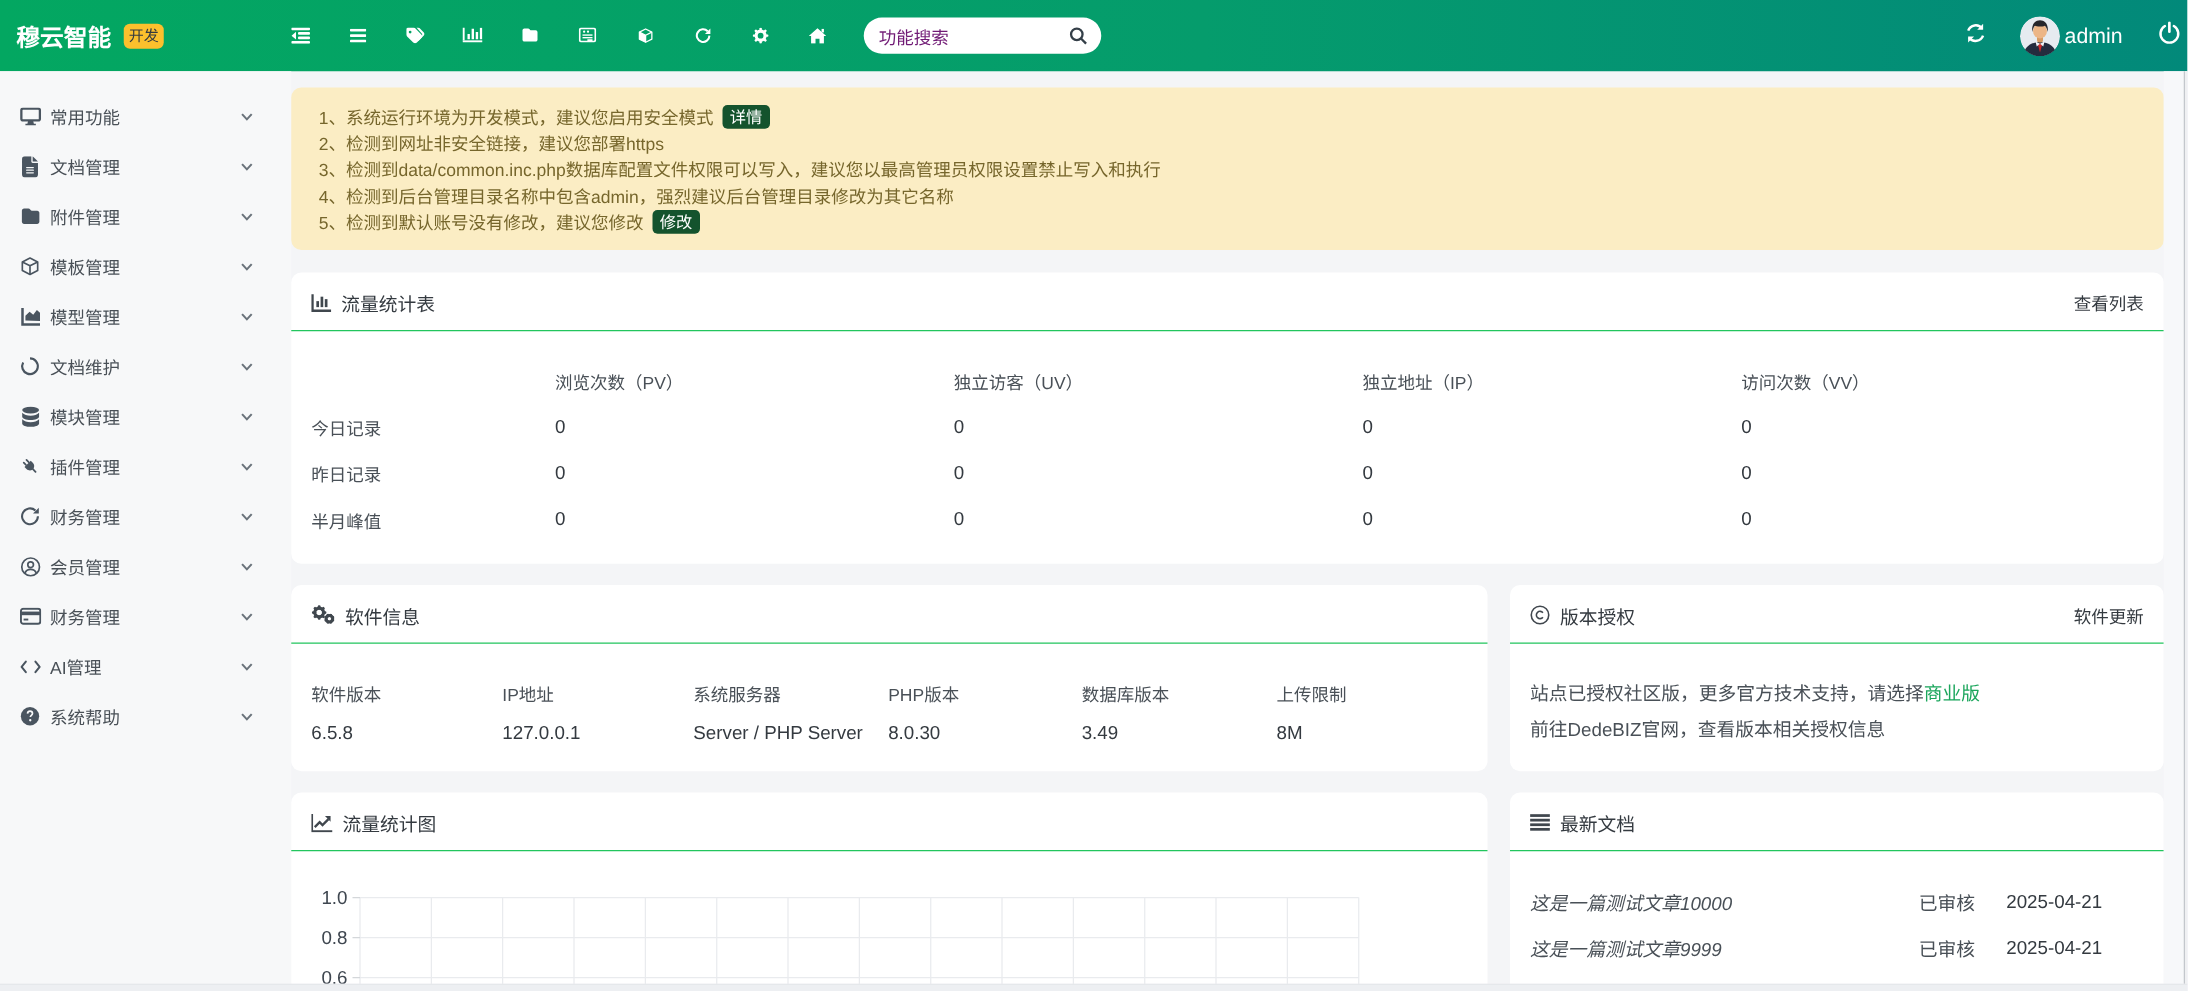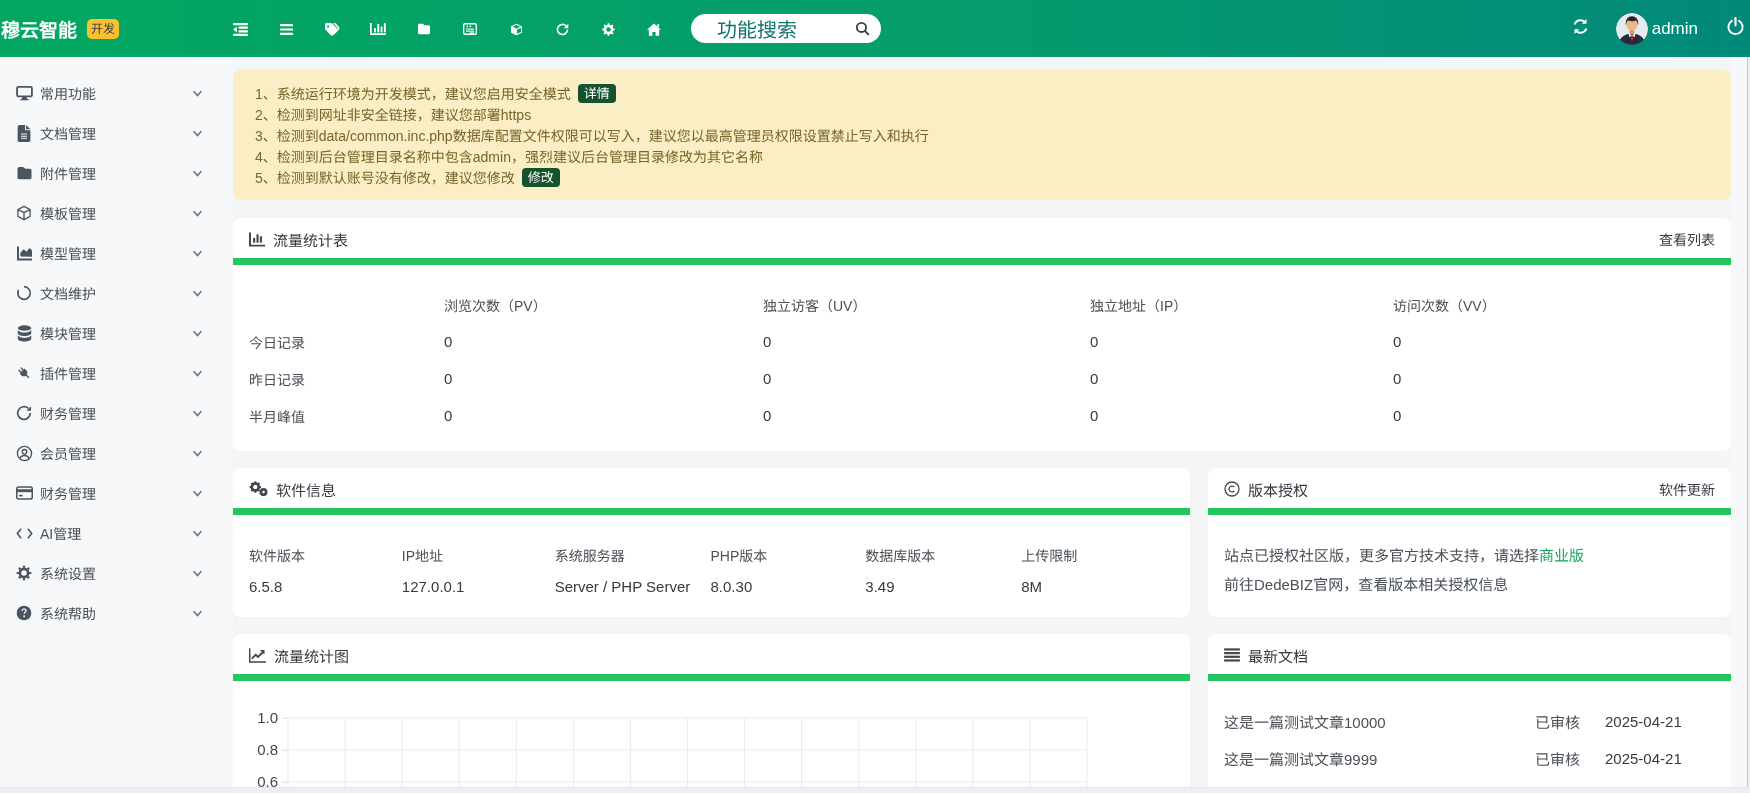--- a/index.html
+++ b/index.html
@@ -3,43 +3,43 @@
 <meta charset="utf-8">
 <title>穆云智能</title>
 <style>
 *{margin:0;padding:0;box-sizing:border-box;}
 html,body{width:1750px;height:793px;overflow:hidden;}
 body{font-family:"Liberation Sans",sans-serif;background:#f4f5f7;position:relative;color:#495057;}
 
 .topbar{position:absolute;left:0;top:0;width:1750px;height:57px;
   background:linear-gradient(90deg,#03a761 0%,#059c6c 55%,#02897a 100%);
   display:flex;align-items:center;color:#fff;}
-.logo{font-size:19px;font-weight:bold;color:#fff;margin-left:1px;letter-spacing:0;text-align:center;}
+.logo{font-size:19px;font-weight:bold;color:#fff;margin-left:13px;letter-spacing:0;text-align:center;}
 .devbadge{display:inline-block;background:#fbc02d;color:#343a40;font-size:12px;line-height:20px;
   padding:0 4px;border-radius:5px;margin-left:10px;font-weight:normal;}
 .navicons{position:absolute;left:217px;top:0;height:57px;display:flex;align-items:center;}
 .navicons .ni{width:46px;text-align:center;}
 .navicons svg{vertical-align:middle;}
 .searchbox{position:absolute;left:691px;top:14px;width:190px;height:29px;background:#fff;
   border-radius:14.5px;display:flex;align-items:center;}
-.searchbox .ph{color:#0f766e;font-size:20px;margin-left:26px;flex:1;}
+.searchbox .ph{color:#701a75;font-size:14px;margin-left:12px;flex:1;}
 .searchbox svg{margin-right:10px;}
 .topright{position:absolute;right:5px;top:0;height:57px;display:flex;align-items:center;}
 .avatar{width:32px;height:32px;border-radius:50%;overflow:hidden;margin-left:26px;}
 .adminname{font-size:17px;color:#fff;margin-left:4px;}
 
 .sidebar{position:absolute;left:0;top:57px;width:233px;height:736px;background:#f7f8f9;padding-top:16px;}
 .sitem{height:40px;display:flex;align-items:center;position:relative;color:#495057;font-size:14px;}
 .sitem .sic{width:18px;height:18px;margin-left:15px;display:flex;align-items:center;justify-content:center;}
 .sitem .stxt{margin-left:7px;}
 .sitem .chev{position:absolute;right:30px;top:50%;margin-top:-5px;width:11px;height:11px;}
 
 .content{position:absolute;left:233px;top:57px;width:1498px;}
 .card{position:absolute;background:#fff;border-radius:8px;}
-.cardhead{height:47px;display:flex;align-items:center;border-bottom:7px solid #22c55e;
+.cardhead{height:47px;display:flex;align-items:center;border-bottom:1px solid #22c55e;
   font-size:15px;color:#343a40;padding:2px 16px 0;}
 .cardhead .hic{margin-right:8px;display:flex;align-items:center;}
 .cardhead .hr-right{margin-left:auto;font-size:14px;color:#343a40;}
 .alert{position:absolute;left:0;top:13px;width:1498px;height:130px;background:#fbedc4;border-radius:8px;
   padding:14px 22px;font-size:14px;line-height:21px;color:#76662c;}
 .gbadge{display:inline-block;background:#14532d;color:#fff;font-size:13px;line-height:19px;
   padding:0 6px;border-radius:4px;margin-left:7px;position:relative;top:-1px;}
 
 .tcard{left:0;top:161px;width:1498px;height:233px;}
 .ttable{width:100%;border-collapse:collapse;table-layout:fixed;margin-top:21px;}
@@ -53,21 +53,21 @@
 .sgrid .sval{margin-top:13px;color:#343a40;font-size:15px;}
 
 .lcard{left:975px;top:411px;width:523px;height:149px;}
 .lbody{padding:26px 16px 0;font-size:15px;color:#495057;line-height:29px;}
 .green{color:#1ba65c;}
 
 .ccard{left:0;top:577px;width:957px;height:216px;border-bottom-left-radius:0;border-bottom-right-radius:0;}
 
 .dcard{left:975px;top:577px;width:523px;height:216px;border-bottom-left-radius:0;border-bottom-right-radius:0;}
 .drow{display:flex;height:37px;align-items:center;font-size:15px;color:#495057;padding:0 16px;}
-.drow .dtitle{flex:1;}
+.drow .dtitle{flex:1;font-style:italic;}
 .drow .dstat{width:70px;}
 .drow .ddate{width:78px;text-align:left;margin-right:32px;color:#343a40;}
 
 .hbar{position:absolute;left:0;top:787px;width:1750px;height:6px;background:#edeff2;border-top:1px solid #e5e8eb;}
 .vbar{position:absolute;left:1731px;top:57px;width:19px;height:736px;background:#f7f8fa;border-right:2px solid #eff0f2;}
 .vline{position:absolute;left:1747px;top:57px;width:1px;height:736px;background:#c3c7cc;}
 </style>
 </head>
 <body>
 <div class="topbar">
@@ -303,41 +303,20 @@
         <path d="M1.5 3 5 6.8 8.5 3"></path>
       </svg>
     </div>
   <div class="sitem">
       <span class="sic">
         <svg width="17" height="13" viewBox="0 0 20 14" fill="none" stroke="#4a5560" stroke-width="1.9" stroke-linecap="round" stroke-linejoin="round">
           <path d="M5.5 2 1.5 7l4 5M14.5 2l4 5-4 5"></path>
         </svg>
       </span>
       <span class="stxt">AI管理</span>
-      <svg class="chev" viewBox="0 0 10 10" fill="none" stroke="#6a737b" stroke-width="1.5">
-        <path d="M1.5 3 5 6.8 8.5 3"></path>
-      </svg>
-    </div>
-  <div class="sitem">
-      <span class="sic">
-        <svg width="16" height="16" viewBox="0 0 24 24">
-          <g fill="#4a5560">
-            <rect x="10.4" y="0.8" width="3.2" height="5.4" rx="1.3"></rect>
-            <rect x="10.4" y="0.8" width="3.2" height="5.4" rx="1.3" transform="rotate(45 12 12)"></rect>
-            <rect x="10.4" y="0.8" width="3.2" height="5.4" rx="1.3" transform="rotate(90 12 12)"></rect>
-            <rect x="10.4" y="0.8" width="3.2" height="5.4" rx="1.3" transform="rotate(135 12 12)"></rect>
-            <rect x="10.4" y="0.8" width="3.2" height="5.4" rx="1.3" transform="rotate(180 12 12)"></rect>
-            <rect x="10.4" y="0.8" width="3.2" height="5.4" rx="1.3" transform="rotate(225 12 12)"></rect>
-            <rect x="10.4" y="0.8" width="3.2" height="5.4" rx="1.3" transform="rotate(270 12 12)"></rect>
-            <rect x="10.4" y="0.8" width="3.2" height="5.4" rx="1.3" transform="rotate(315 12 12)"></rect>
-          </g>
-          <circle cx="12" cy="12" r="6.2" fill="none" stroke="#4a5560" stroke-width="4"></circle>
-        </svg>
-      </span>
-      <span class="stxt">系统设置</span>
       <svg class="chev" viewBox="0 0 10 10" fill="none" stroke="#6a737b" stroke-width="1.5">
         <path d="M1.5 3 5 6.8 8.5 3"></path>
       </svg>
     </div>
   <div class="sitem">
       <span class="sic">
         <svg width="16" height="16" viewBox="0 0 24 24">
           <circle cx="12" cy="12" r="11" fill="#4a5560"></circle>
           <path d="M9 8.8c.2-2 1.5-3 3-3s3 1 3 2.8c0 2.2-2.6 2.4-2.6 4.4" fill="none" stroke="#f8f9fa" stroke-width="2"></path>
           <circle cx="12.3" cy="16.8" r="1.4" fill="#f8f9fa"></circle>

